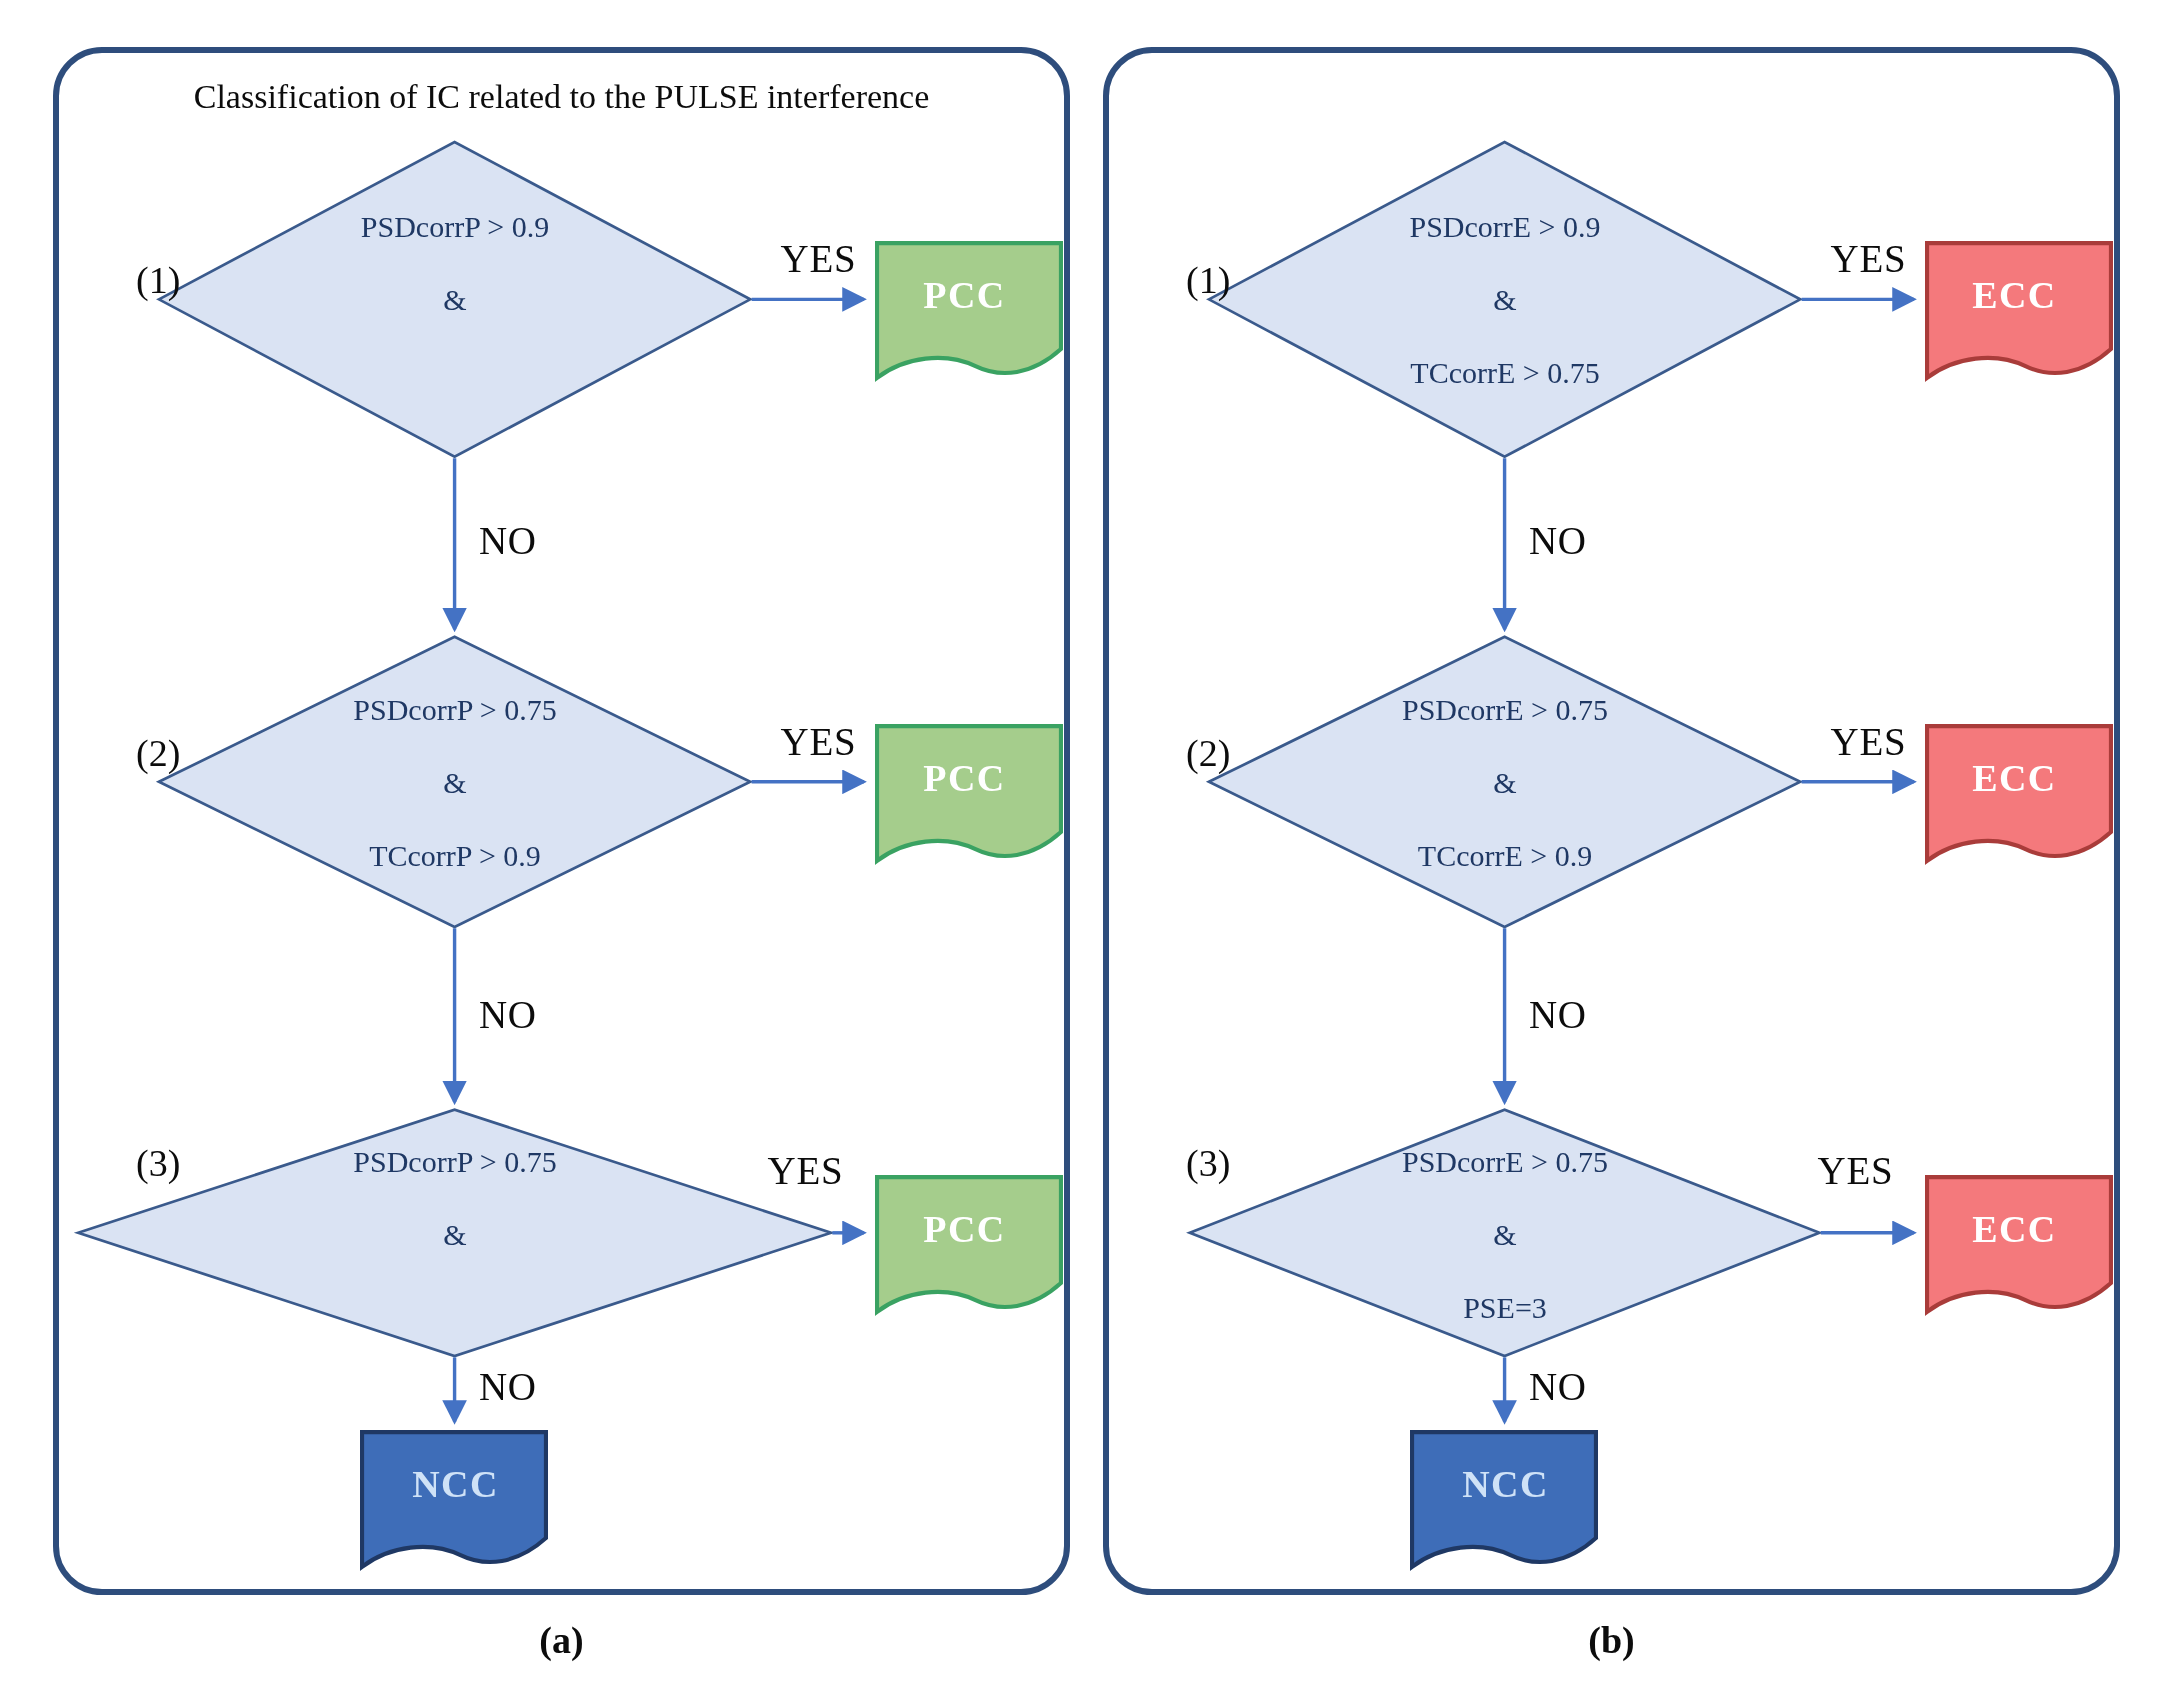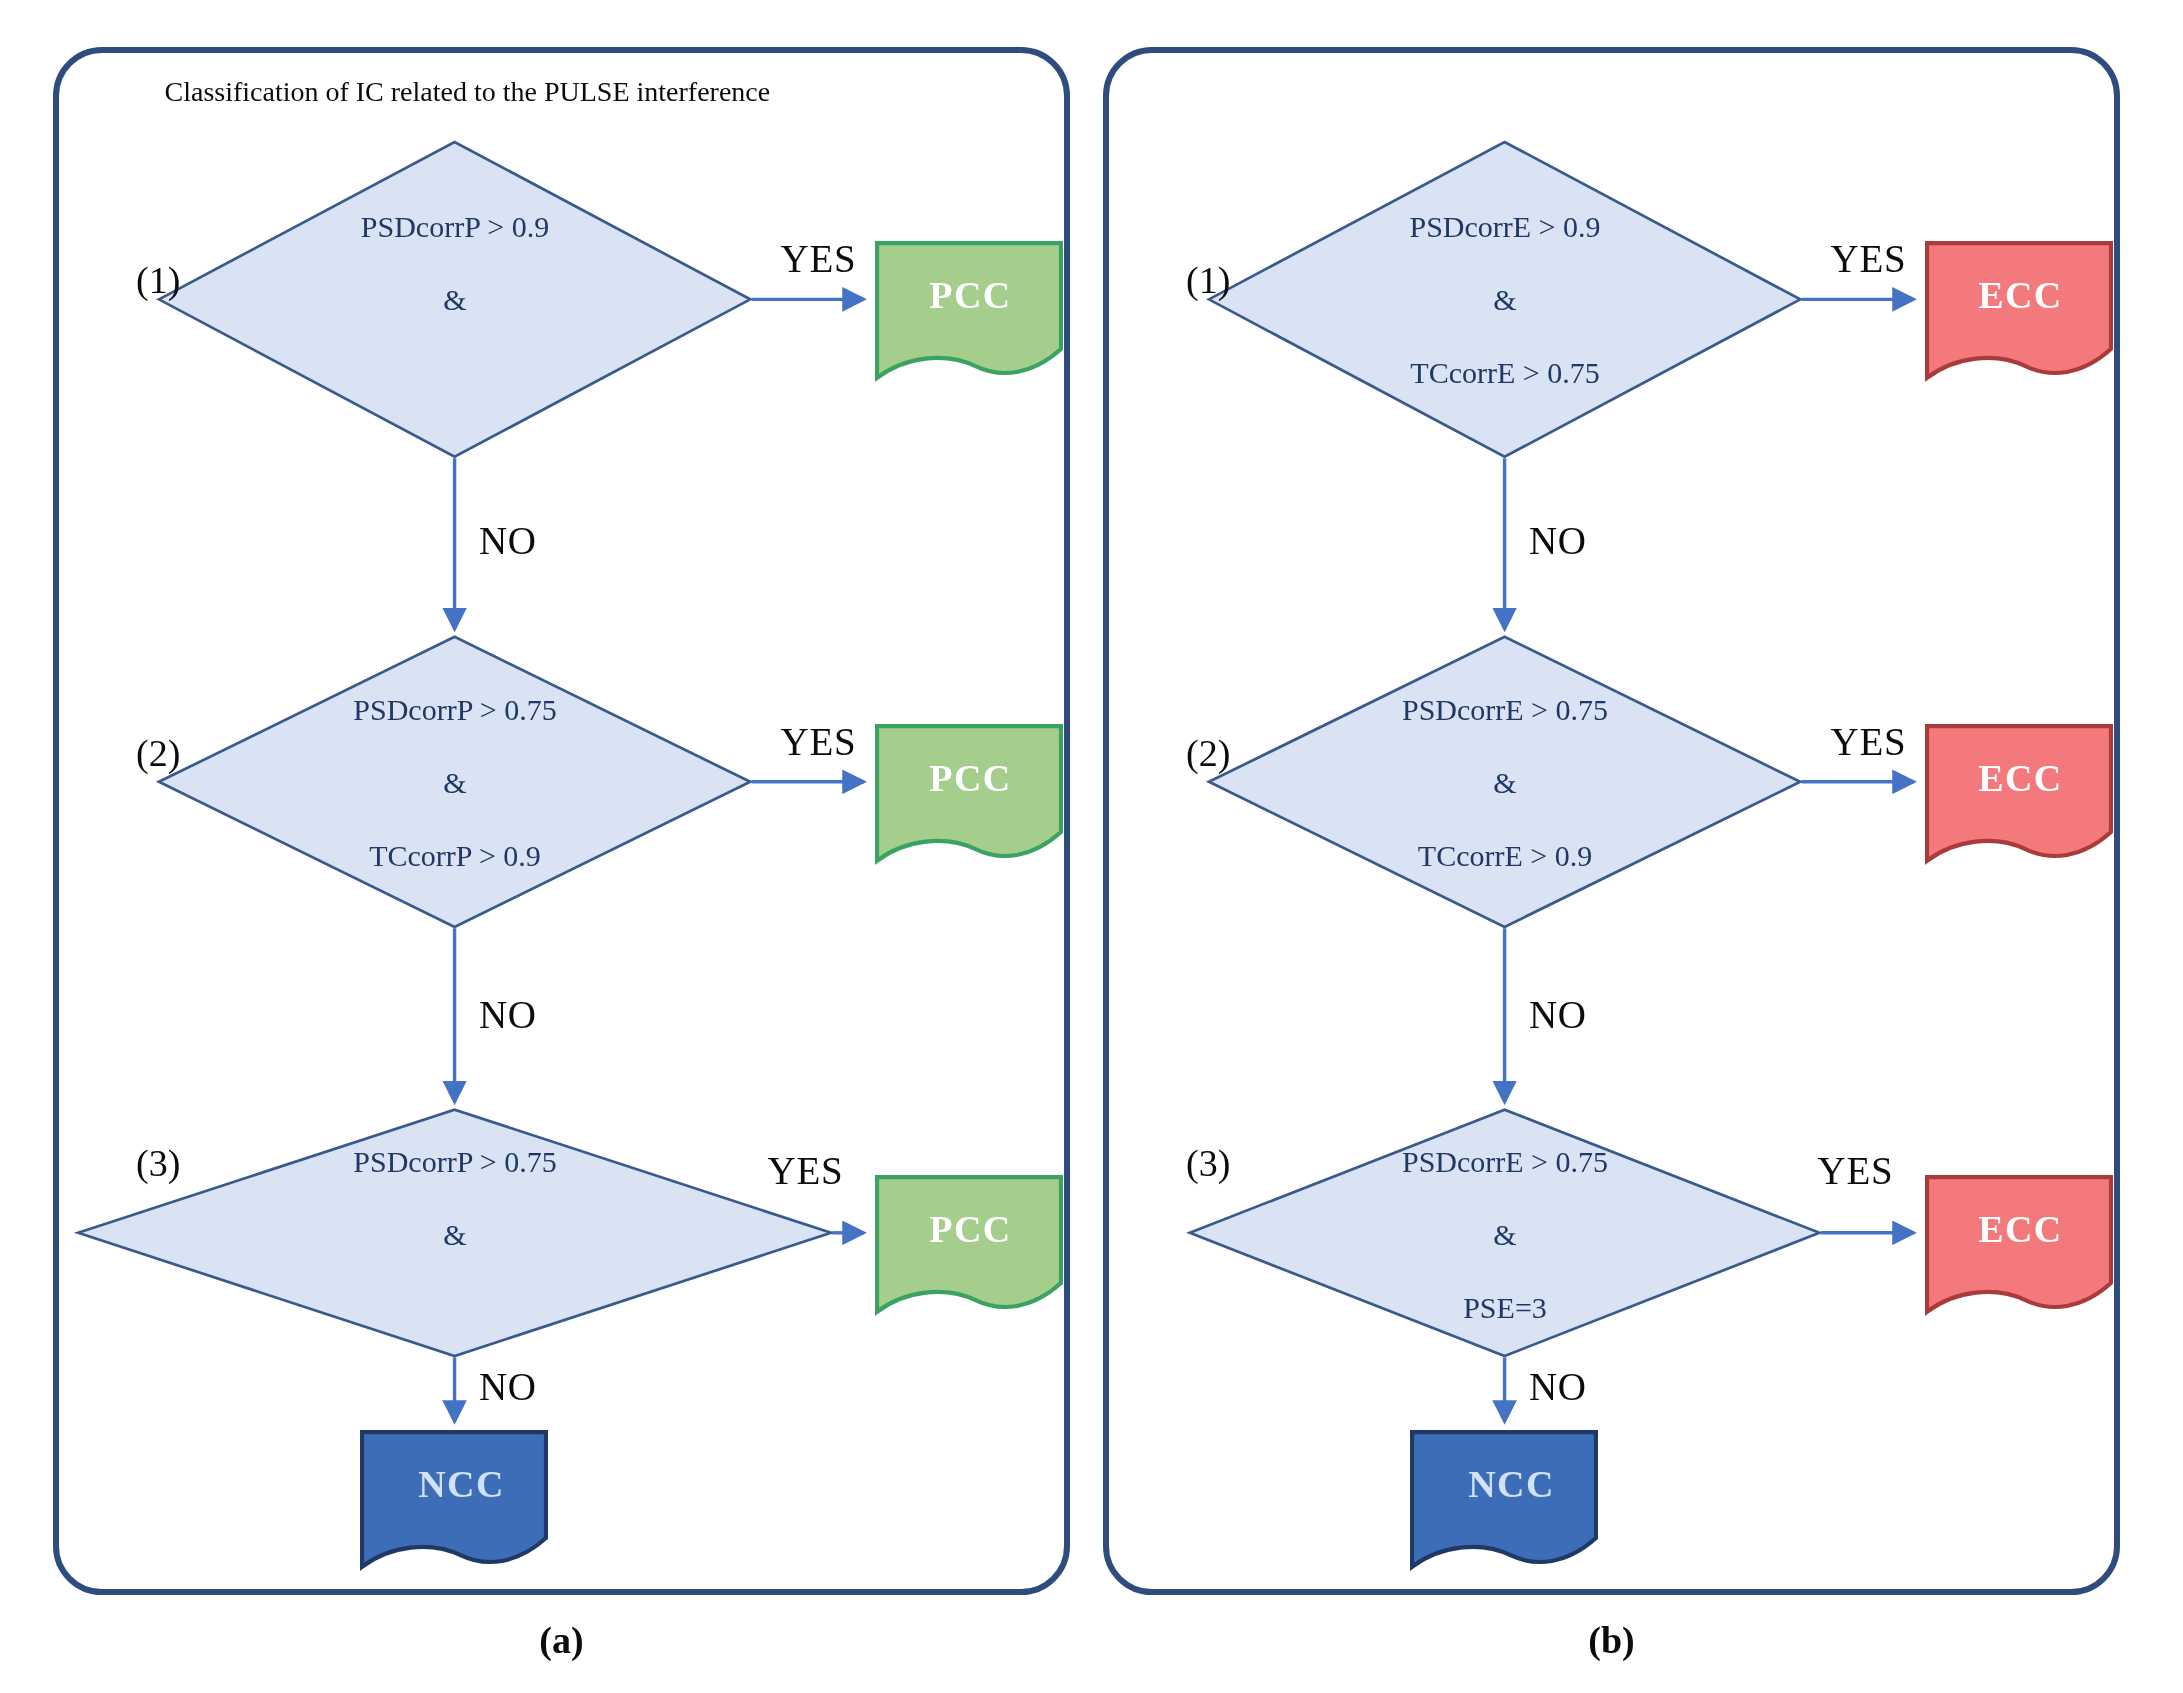--- a/index.html
+++ b/index.html
@@ -15,39 +15,39 @@
   .panel-wrap.right{left:1103px;}
   .panel{
     position:absolute;left:0;top:0;width:1017px;height:1548px;
     border:6.2px solid var(--panel-border,#2e4d7c);
     border-radius:49px;
     box-sizing:border-box;
     background:transparent;
   }
   .panel-title{
     position:absolute;top:18px;left:50%;transform:translateX(-50%);
-    width:794px;
-    font-size:28px;line-height:1.5;color:#0c0c0c;
+    width:794px;text-align:center;
+    font-size:34px;line-height:1.5;color:#0c0c0c;
   }
   svg.connectors{position:absolute;left:0;top:0;width:1017px;height:1548px;}
   .diamond{fill:var(--diamond-fill,#dae3f3);stroke:var(--diamond-stroke,#3a5a8c);stroke-width:4px;}
   .conn{stroke:var(--arrow,#4472c4);stroke-width:5px;fill:none;}
   .arrowhead{fill:var(--arrow,#4472c4);}
   .step-number{
     position:absolute;left:77px;font-size:38px;color:#0c0c0c;
   }
   .diamond-text{
     position:absolute;left:136px;width:520px;text-align:center;
     font-size:30px;line-height:73px;color:var(--diamond-text,#1f3864);
   }
   .branch-label{
     position:absolute;font-size:39px;color:#0c0c0c;letter-spacing:0.7px;
   }
   .yes-label{width:151px;text-align:center;}
-  .doc-box{position:absolute;width:179px;height:145px;padding-left:12px;}
+  .doc-box{position:absolute;width:179px;height:145px;}
   .doc-box svg{position:absolute;left:0;top:0;width:188px;height:145px;overflow:visible;}
   .doc-box .doc-label{
     position:absolute;left:0;top:0;width:100%;height:108px;
     display:flex;align-items:center;justify-content:center;
     font-size:38px;font-weight:bold;letter-spacing:1.4px;
   }
   .doc-green path{fill:var(--green-fill,#a5cd8c);stroke:var(--green-stroke,#3aa262);stroke-width:6px;}
   .doc-green .doc-label{color:var(--result-text,#ffffff);}
   .doc-red path{fill:var(--red-fill,#f4797c);stroke:var(--red-stroke,#a93c3a);stroke-width:6px;}
   .doc-red .doc-label{color:var(--result-text,#ffffff);}

